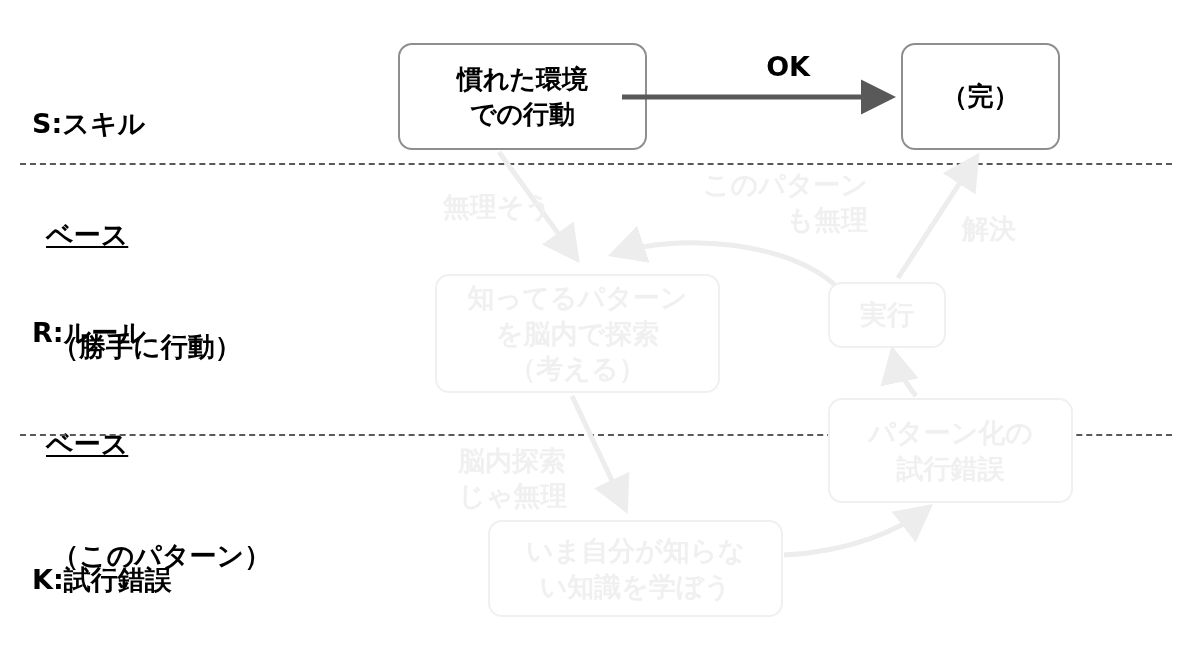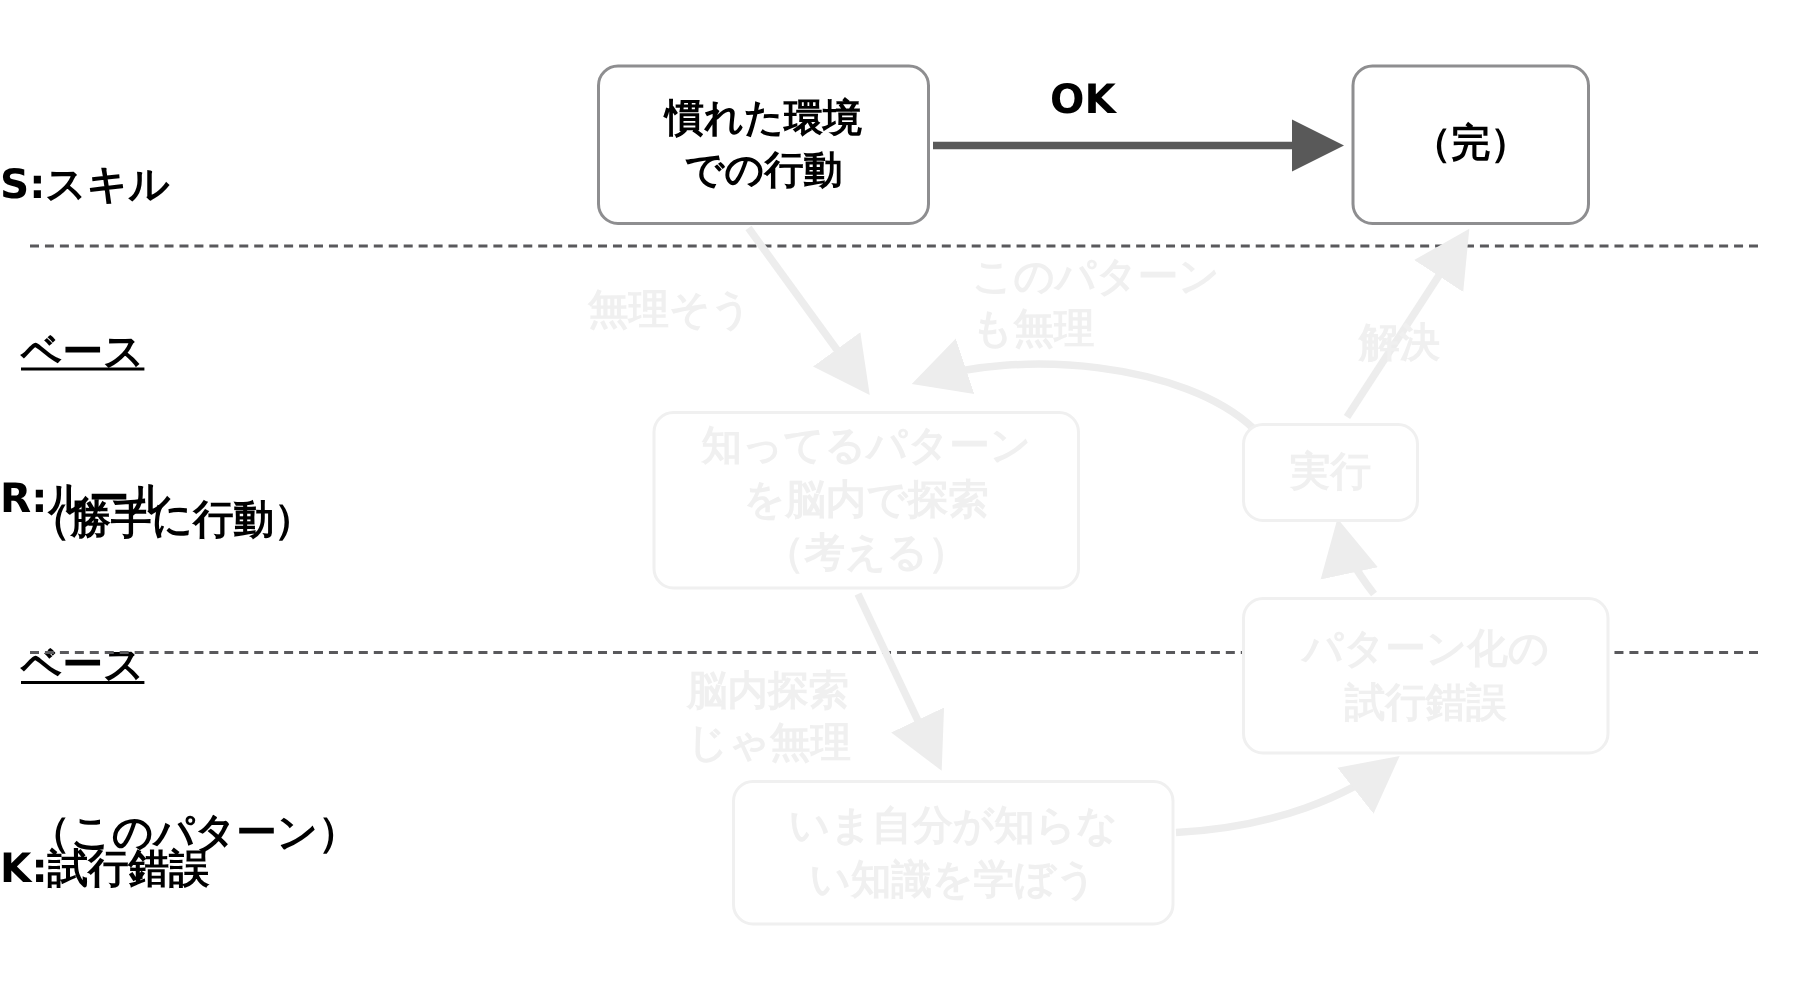--- a/index.html
+++ b/index.html
@@ -24,21 +24,21 @@
     left: 0;
     width: 300px;
     color: #000000;
     font-weight: bold;
     font-size: 27px;
     line-height: 1.38;
     letter-spacing: 0px;
     text-align: left;
     white-space: pre;
   }
-  .band-label .ln { display: block; }
+  .band-label .ln { display: block; margin-left: 32px; }
   .band-label .ln.i1 { padding-left: 14px; text-decoration: underline; }
   .band-label .ln.i2 { padding-left: 20px; }
 
   #band-skill { top: 30px; }
   #band-rule  { top: 239px; }
   #band-knowledge { top: 486px; }
 
   
   .divider {
     position: absolute;
@@ -68,33 +68,33 @@
     white-space: pre-line;
     z-index: 4;
   }
   .node.faded {
     border-color: #f0f0f0;
     color: #f0f0f0;
     font-weight: bold;
     z-index: 3;
   }
 
-  #node-habit  { left: 398px; top: 43px;  width: 222px; height: 107px; }
+  #node-habit  { left: 398px; top: 43px;  width: 249px; height: 107px; }
   #node-done   { left: 901px; top: 43px;  width: 159px; height: 107px; }
 
   #node-search { left: 435px; top: 274px; width: 285px; height: 119px; font-size: 27px; }
   #node-exec   { left: 828px; top: 282px; width: 118px; height: 66px;  font-size: 27px; }
   #node-trial  { left: 828px; top: 398px; width: 245px; height: 105px; font-size: 27px; }
   #node-learn  { left: 488px; top: 520px; width: 295px; height: 97px;  font-size: 27px; }
 
   
   .edge-label {
     position: absolute;
     font-weight: bold;
-    text-align: left;
+    text-align: right;
     white-space: pre-line;
     line-height: 1.28;
     z-index: 5;
   }
   .edge-label.solid { color: #000000; font-size: 27px; }
   .edge-label.faded { color: #f0f0f0; font-size: 27px; }
 
   #label-ok        { left: 700px; top: 50px;  width: 110px; }
   #label-muri      { left: 392px; top: 190px; width: 160px; }
   #label-pattern   { left: 648px; top: 168px; width: 220px; }

